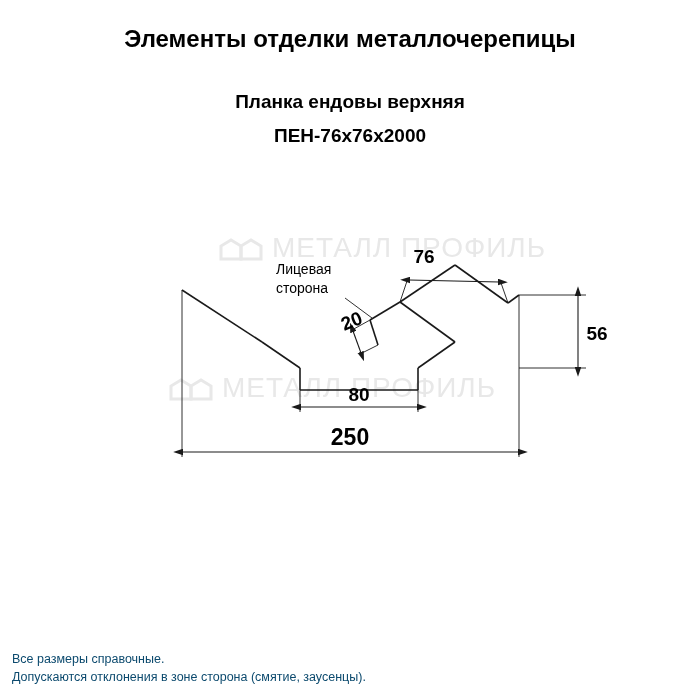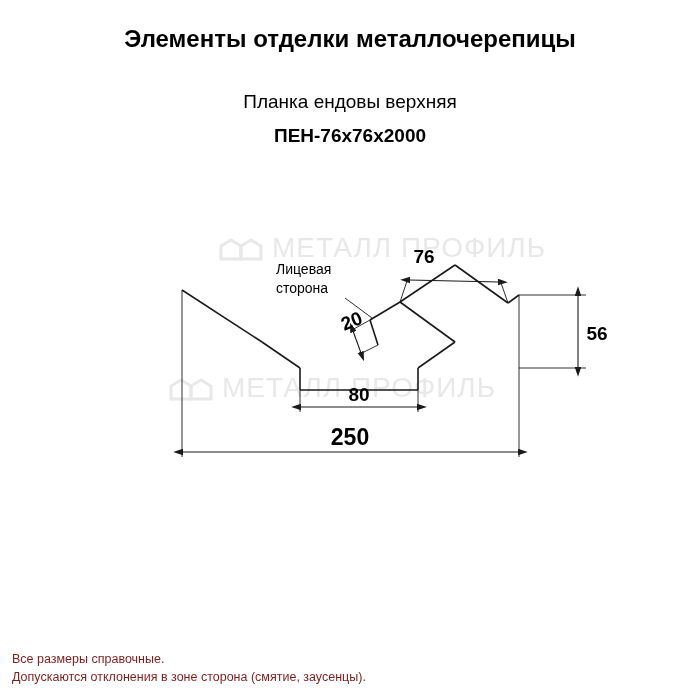--- a/index.html
+++ b/index.html
@@ -29,21 +29,21 @@
   }
   .main-title {
     font-size: 24px;
     font-weight: bold;
     letter-spacing: 0px;
     margin: 0;
     line-height: 30px;
   }
   .sub-title {
     font-size: 19px;
-    font-weight: normal;
+    font-weight: bold;
     margin: 0;
     margin-top: 36px;
     line-height: 24px;
   }
   .code-title {
     font-size: 19px;
     font-weight: bold;
     margin: 10px;
     margin-top: 10px;
     line-height: 24px;
@@ -76,21 +76,21 @@
     height: 26px;
     vertical-align: middle;
     margin-right: 8px;
   }
   .footer {
     position: absolute;
     left: 12px;
     bottom: 14px;
     font-size: 12.5px;
     line-height: 18px;
-    color: #7f1d1d;
+    color: #0c4a6e;
   }
   .footer div { white-space: nowrap; }
   .dim-text {
     font-family: "Liberation Sans", sans-serif;
   }
 </style>
 </head>
 <body>
 
 <div class="page">

